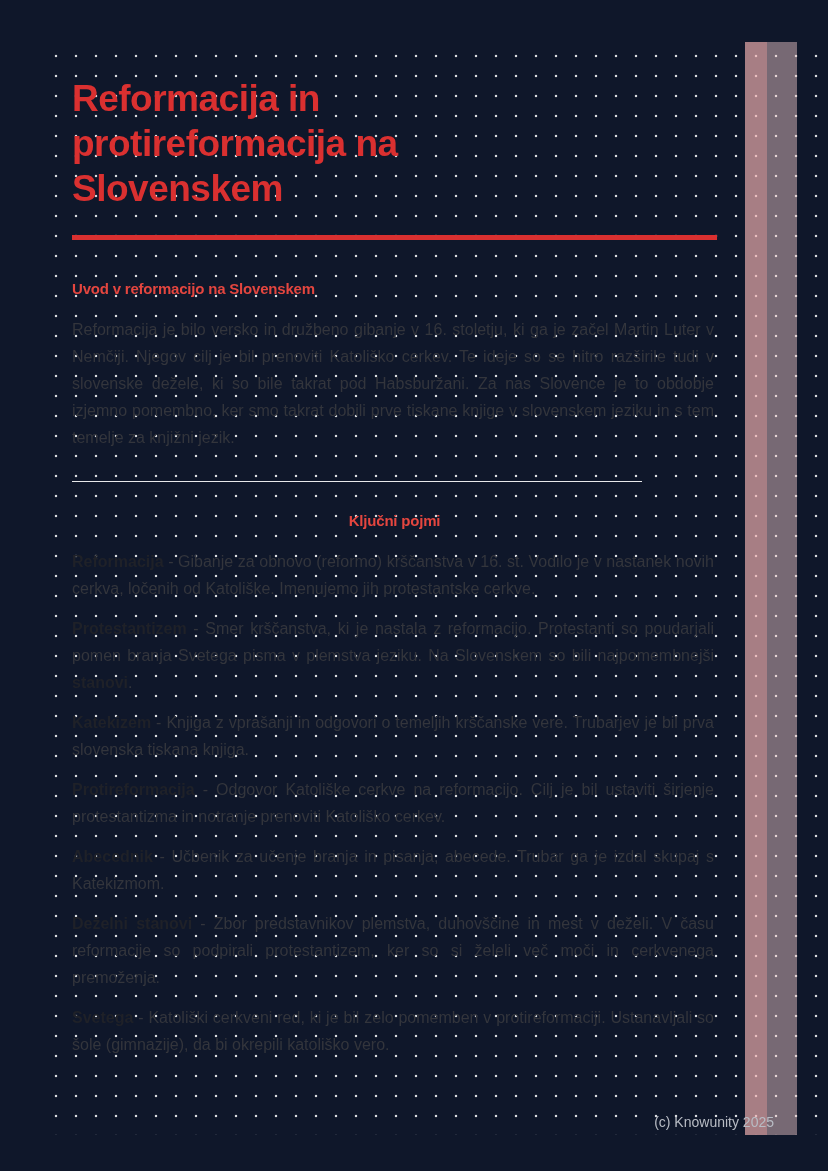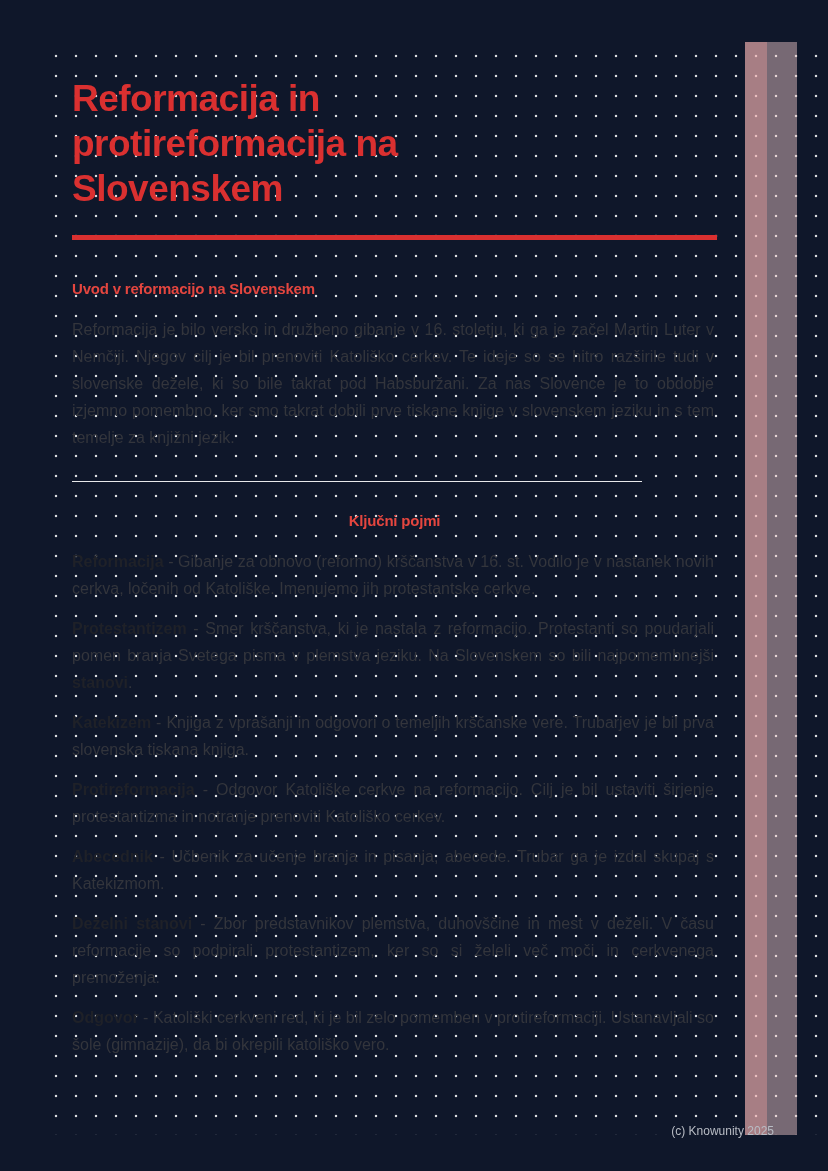--- a/index.html
+++ b/index.html
@@ -99,22 +99,22 @@
   }
   .definitions p.body-text {
     margin-top: 13px;
   }
   .definitions p.body-text:first-child {
     margin-top: 14px;
   }
   .footer-note {
     position: absolute;
     right: 54px;
-    bottom: 33px;
-    font-size: 12px;
+    bottom: 41px;
+    font-size: 14px;
     color: #b8bcc4;
     z-index: 3;
   }
 </style>
 </head>
 <body>
 
 <div class="page">
   <div class="sheet">
     <div class="stripe"></div>
@@ -136,19 +136,19 @@
         <p class="body-text"><strong>Protestantizem</strong><span> - Smer krščanstva, ki je nastala z reformacijo. Protestanti so poudarjali pomen branja Svetega pisma v plemstva jeziku. Na Slovenskem so bili najpomembnejši </span><strong>stanovi</strong><span>.</span></p>
 
         <p class="body-text"><strong>Katekizem</strong><span> - Knjiga z vprašanji in odgovori o temeljih krščanske vere. Trubarjev je bil prva slovenska tiskana knjiga.</span></p>
 
         <p class="body-text"><strong>Protireformacija</strong><span> - Odgovor Katoliške cerkve na reformacijo. Cilj je bil ustaviti širjenje protestantizma in notranje prenoviti Katoliško cerkev.</span></p>
 
         <p class="body-text"><strong>Abecednik</strong><span> - Učbenik za učenje branja in pisanja, abecede. Trubar ga je izdal skupaj s Katekizmom.</span></p>
 
         <p class="body-text"><strong>Deželni stanovi</strong><span> - Zbor predstavnikov plemstva, duhovščine in mest v deželi. V času reformacije so podpirali protestantizem, ker so si želeli več moči in cerkvenega premoženja.</span></p>
 
-        <p class="body-text"><strong>Odgovor</strong><span> - Katoliški cerkveni red, ki je bil zelo pomemben v protireformaciji. Ustanavljali so šole (gimnazije), da bi okrepili katoliško vero.</span></p>
+        <p class="body-text"><strong>Svetega</strong><span> - Katoliški cerkveni red, ki je bil zelo pomemben v protireformaciji. Ustanavljali so šole (gimnazije), da bi okrepili katoliško vero.</span></p>
       </div>
     </div>
   </div>
 
   <div class="footer-note">(c) Knowunity 2025</div>
 </div>
 
 </body></html>

